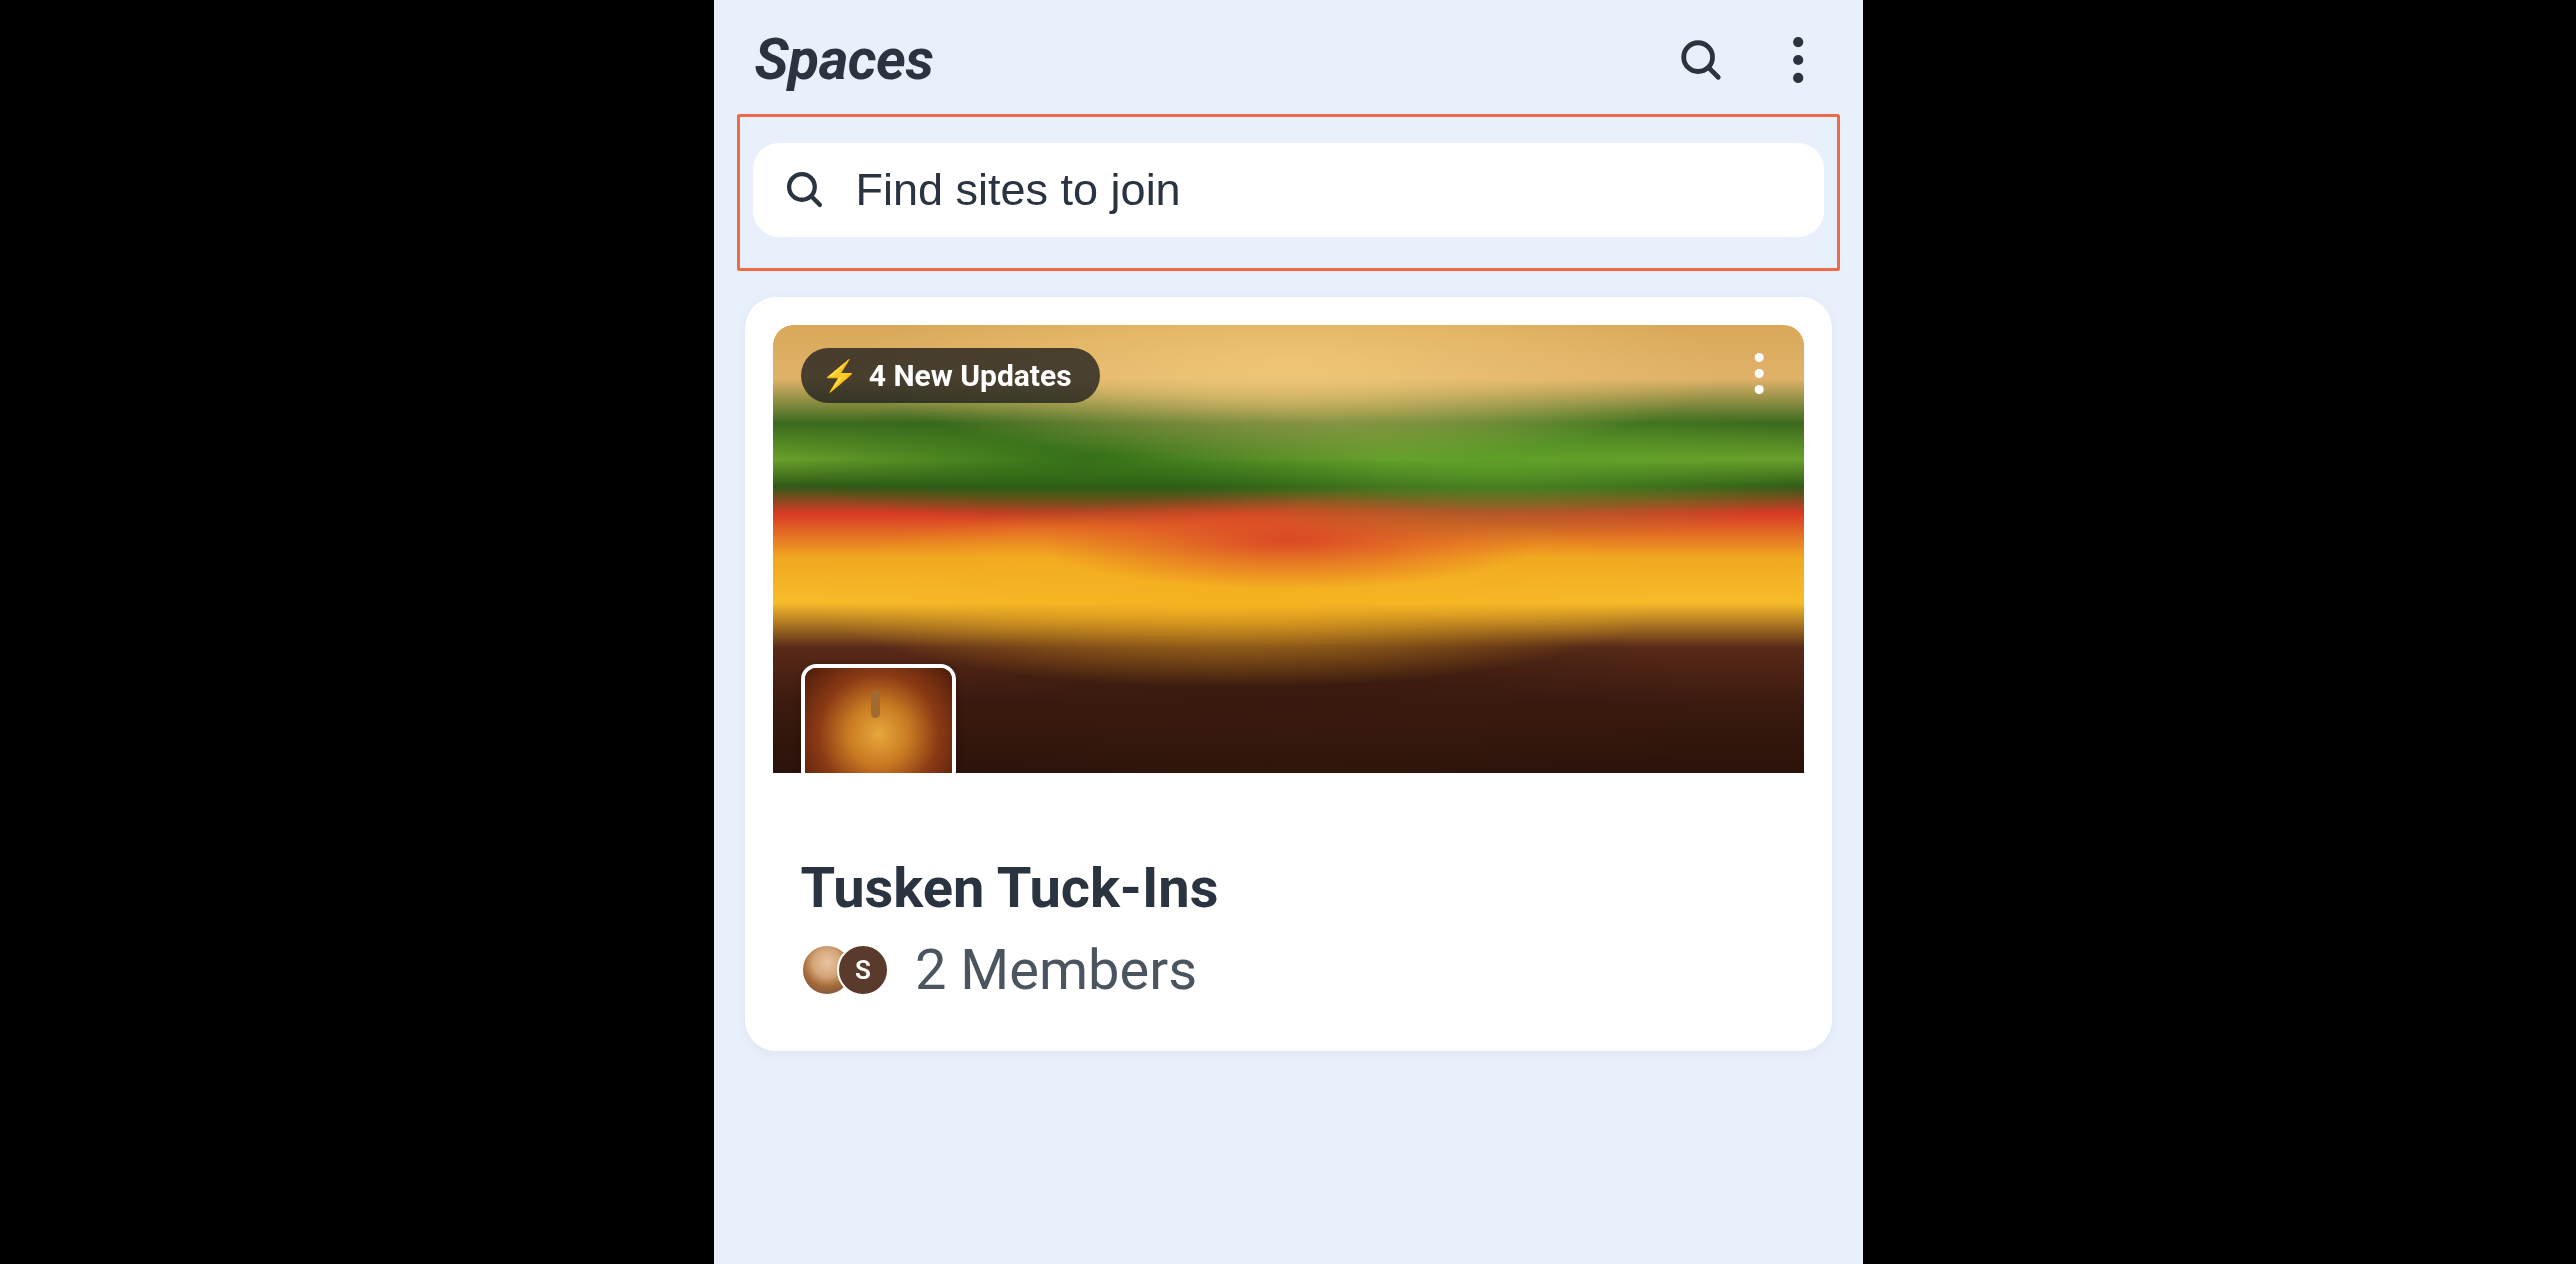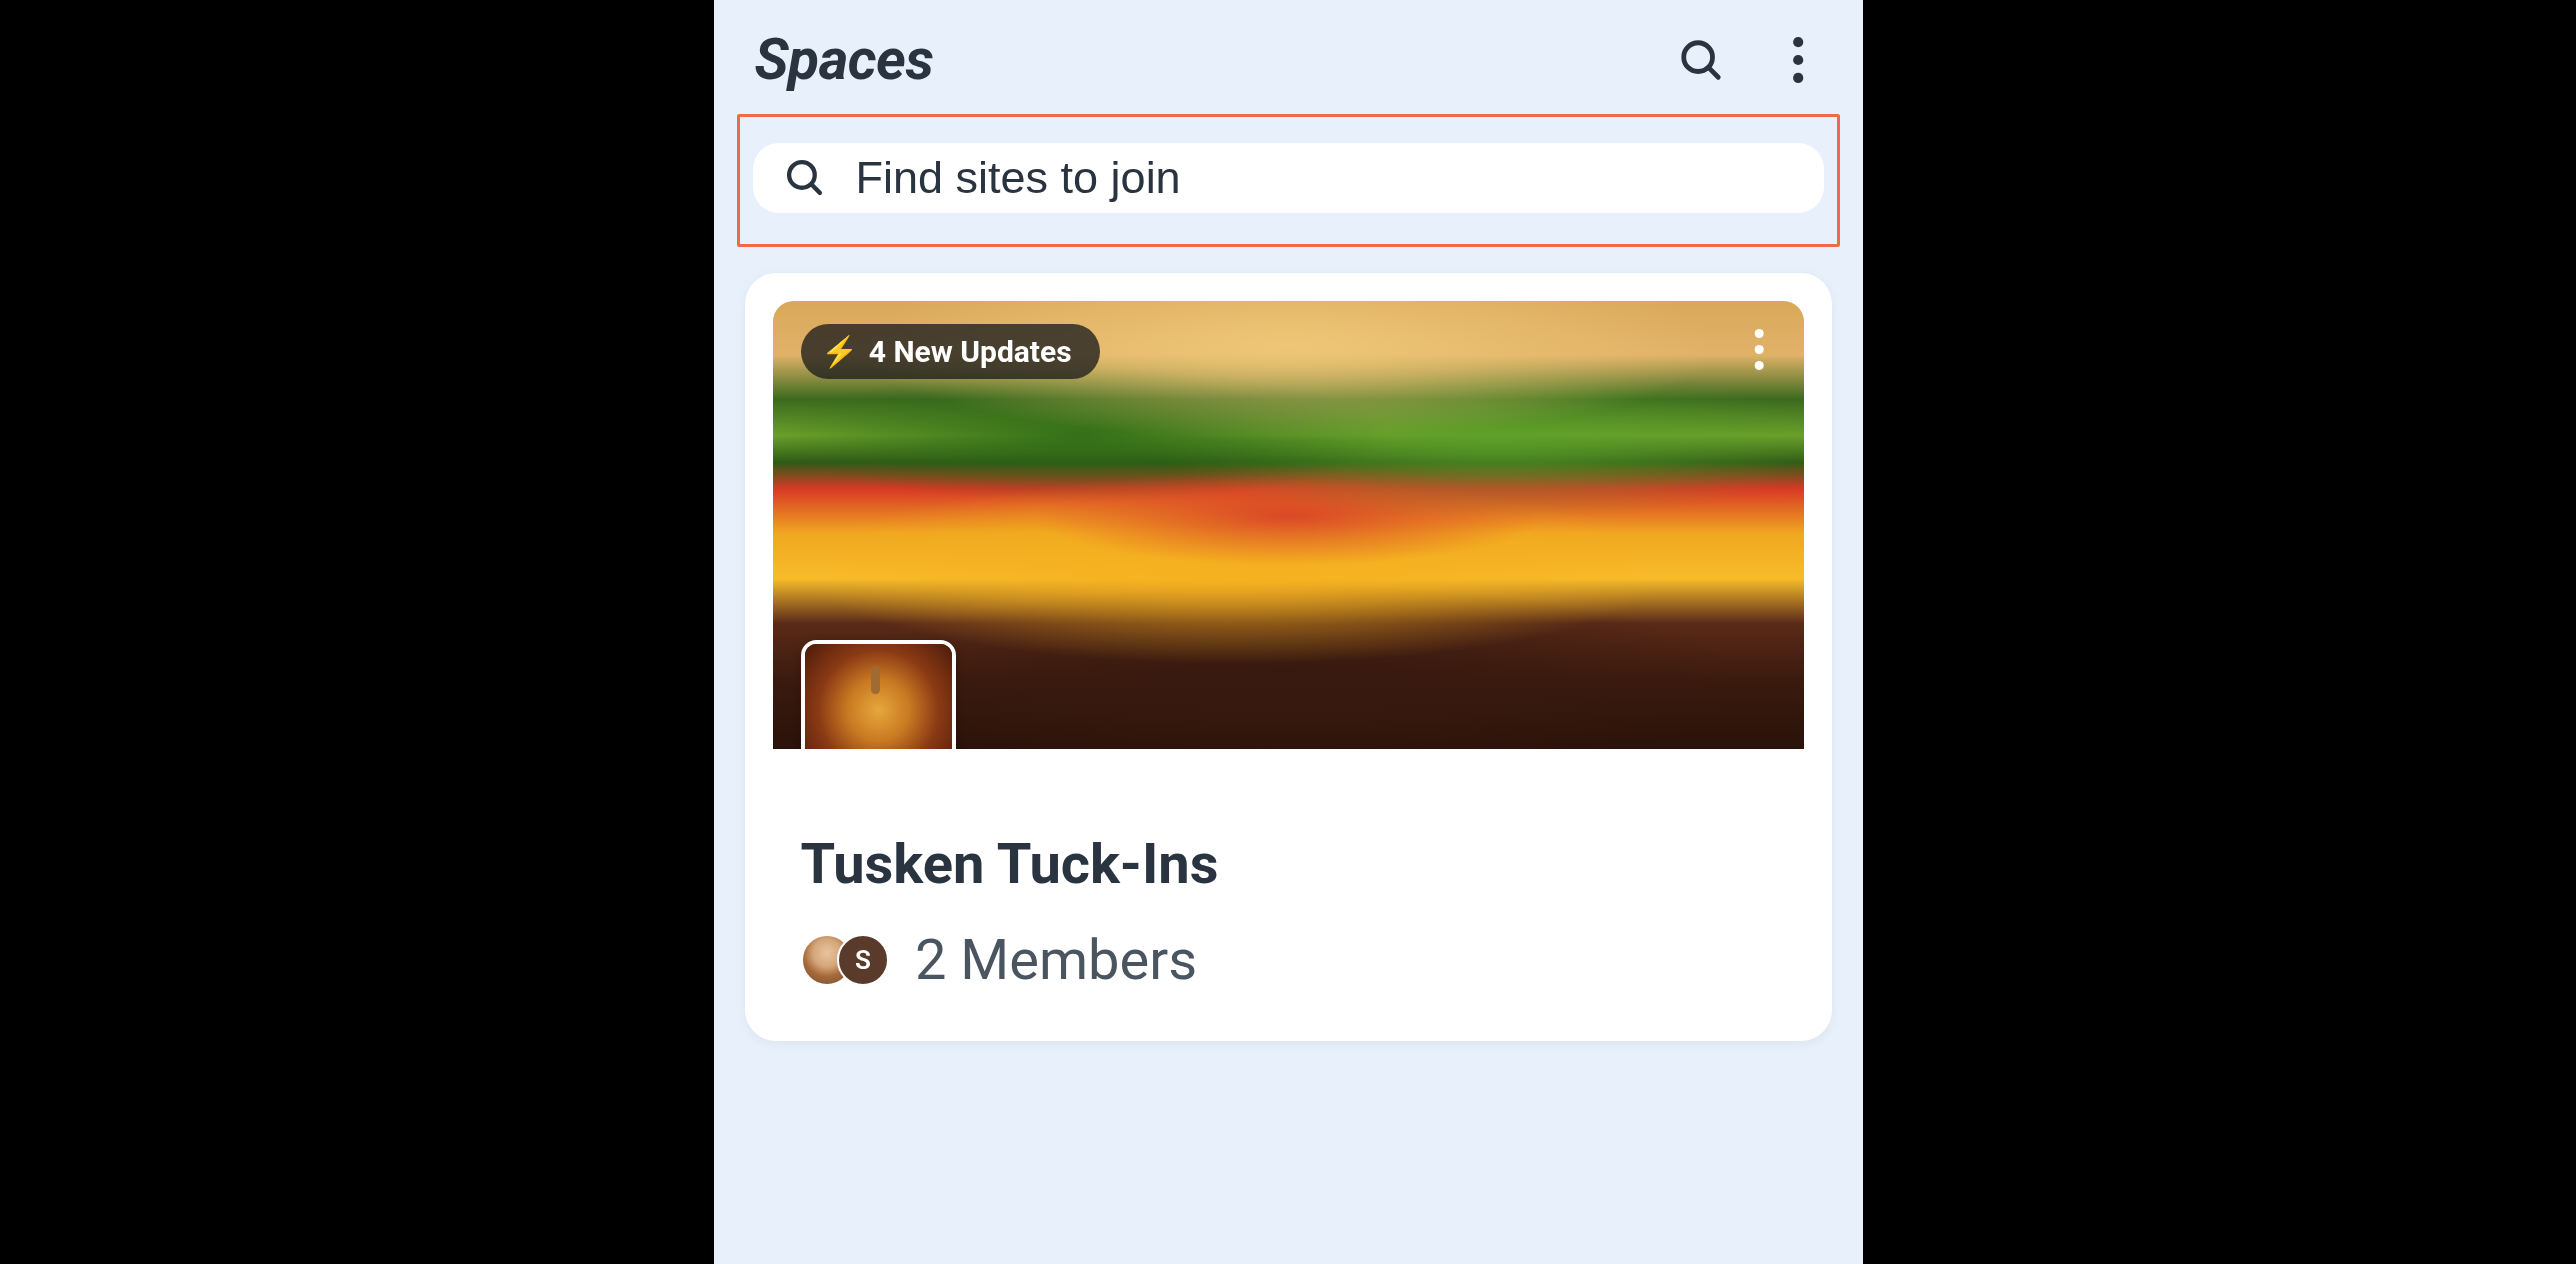--- a/index.html
+++ b/index.html
@@ -51,21 +51,21 @@
       margin: 0 23px;
       border: 3.1px solid #f06a4a;
       border-radius: 2.1px;
       padding: 26px 13px 31px 13px;
     }
     .search-bar {
       background: #fff;
       border-radius: 26px;
       display: flex;
       align-items: center;
-      padding: 9px 31px;
+      padding: 21px 31px;
       gap: 31px;
     }
     .search-bar .search-icon {
       width: 41px;
       height: 41px;
       color: #2a3340;
       flex-shrink: 0;
     }
     .search-bar input {
       border: none;
@@ -176,21 +176,21 @@
       background: #a06a30;
       border-radius: 5.2px;
     }
     .card-body {
       padding: 82px 28px 20.6px 28px;
     }
     .card-title {
       font-size: 56px;
       font-weight: 700;
       color: #2a3340;
-      margin-bottom: 30px;
+      margin-bottom: 16px;
     }
     .members-row {
       display: flex;
       align-items: center;
       gap: 26px;
     }
     .avatars {
       display: flex;
     }
     .avatar {

